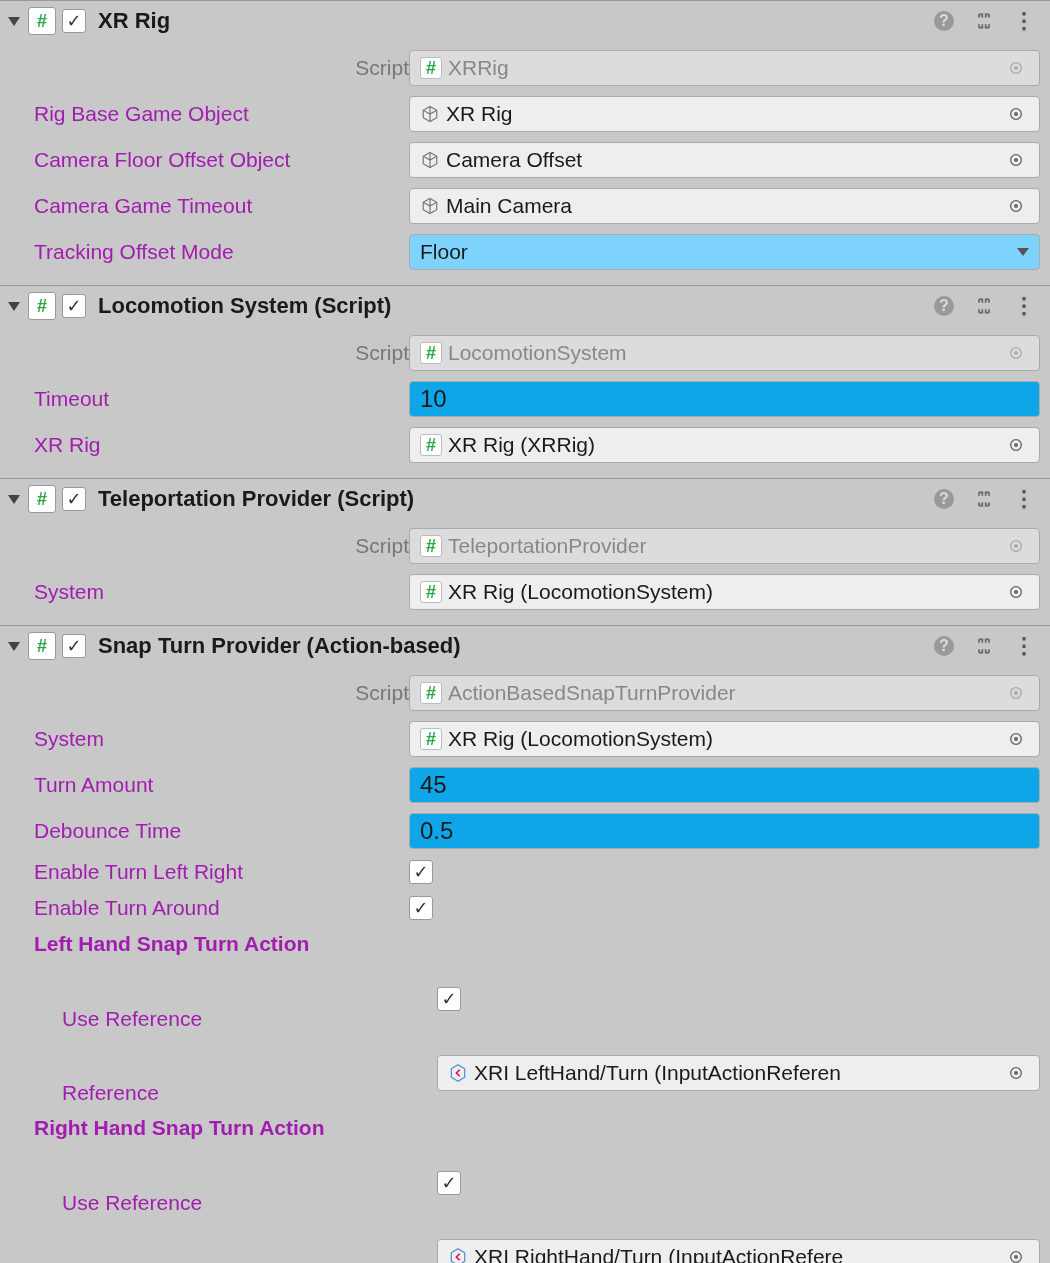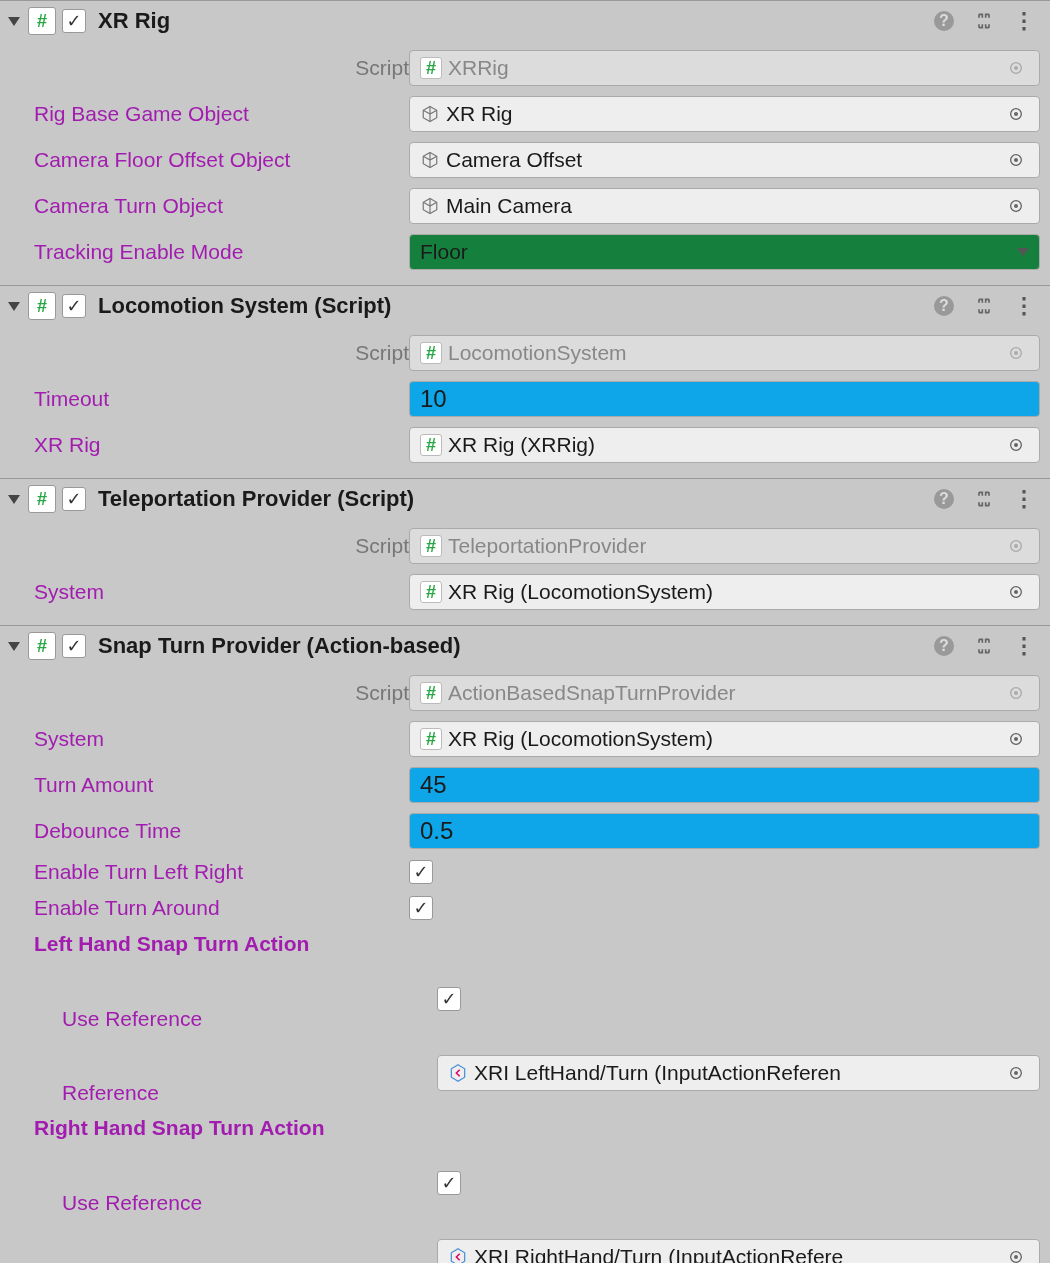--- a/index.html
+++ b/index.html
@@ -112,21 +112,21 @@
   }
   .objfield.locked {
     background: #dcdcdc;
     color: #888;
   }
   .textfield {
     background: #0ea5e9;
     font-size: 24px;
   }
   .dropfield {
-    background: #15803d;
+    background: #7dd3fc;
     justify-content: space-between;
   }
   .obj-icon {
     width: 20px; height: 20px;
     display: inline-flex;
     align-items: center;
     justify-content: center;
     flex-shrink: 0;
   }
   .hash-icon { color:#28a745; font-weight:bold; font-size:18px; background:#fff; border:1px solid #bbb; border-radius:3px; width:22px;height:22px; display:flex;align-items:center;justify-content:center;}
@@ -221,41 +221,41 @@
               <span class="target-btn">
                 <svg viewBox="0 0 24 24">
                   <circle cx="12" cy="12" r="8" fill="none" stroke="#666" stroke-width="2"></circle>
                   <circle cx="12" cy="12" r="3" fill="#666"></circle>
                 </svg>
               </span>
             </div>
           </div>
         </div>
         <div class="row">
-          <div class="label">Camera Turn Object</div>
+          <div class="label">Camera Game Timeout</div>
           <div class="field">
             <div class="objfield">
               <span class="obj-icon cube-icon">
                 <svg viewBox="0 0 24 24" fill="none" stroke="#777" stroke-width="1.6">
                   <path d="M12 2l9 5v10l-9 5-9-5V7l9-5z"></path>
                   <path d="M12 2v20M3 7l9 5 9-5"></path>
                 </svg>
               </span>
               <span class="val-text">Main Camera</span>
               <span class="target-btn">
                 <svg viewBox="0 0 24 24">
                   <circle cx="12" cy="12" r="8" fill="none" stroke="#666" stroke-width="2"></circle>
                   <circle cx="12" cy="12" r="3" fill="#666"></circle>
                 </svg>
               </span>
             </div>
           </div>
         </div>
         <div class="row">
-          <div class="label">Tracking Enable Mode</div>
+          <div class="label">Tracking Offset Mode</div>
           <div class="field">
             <div class="dropfield">
               <span>Floor</span>
               <span class="drop-arrow"></span>
             </div>
           </div>
         </div>
       </div>
     </div>
     <div class="component">

